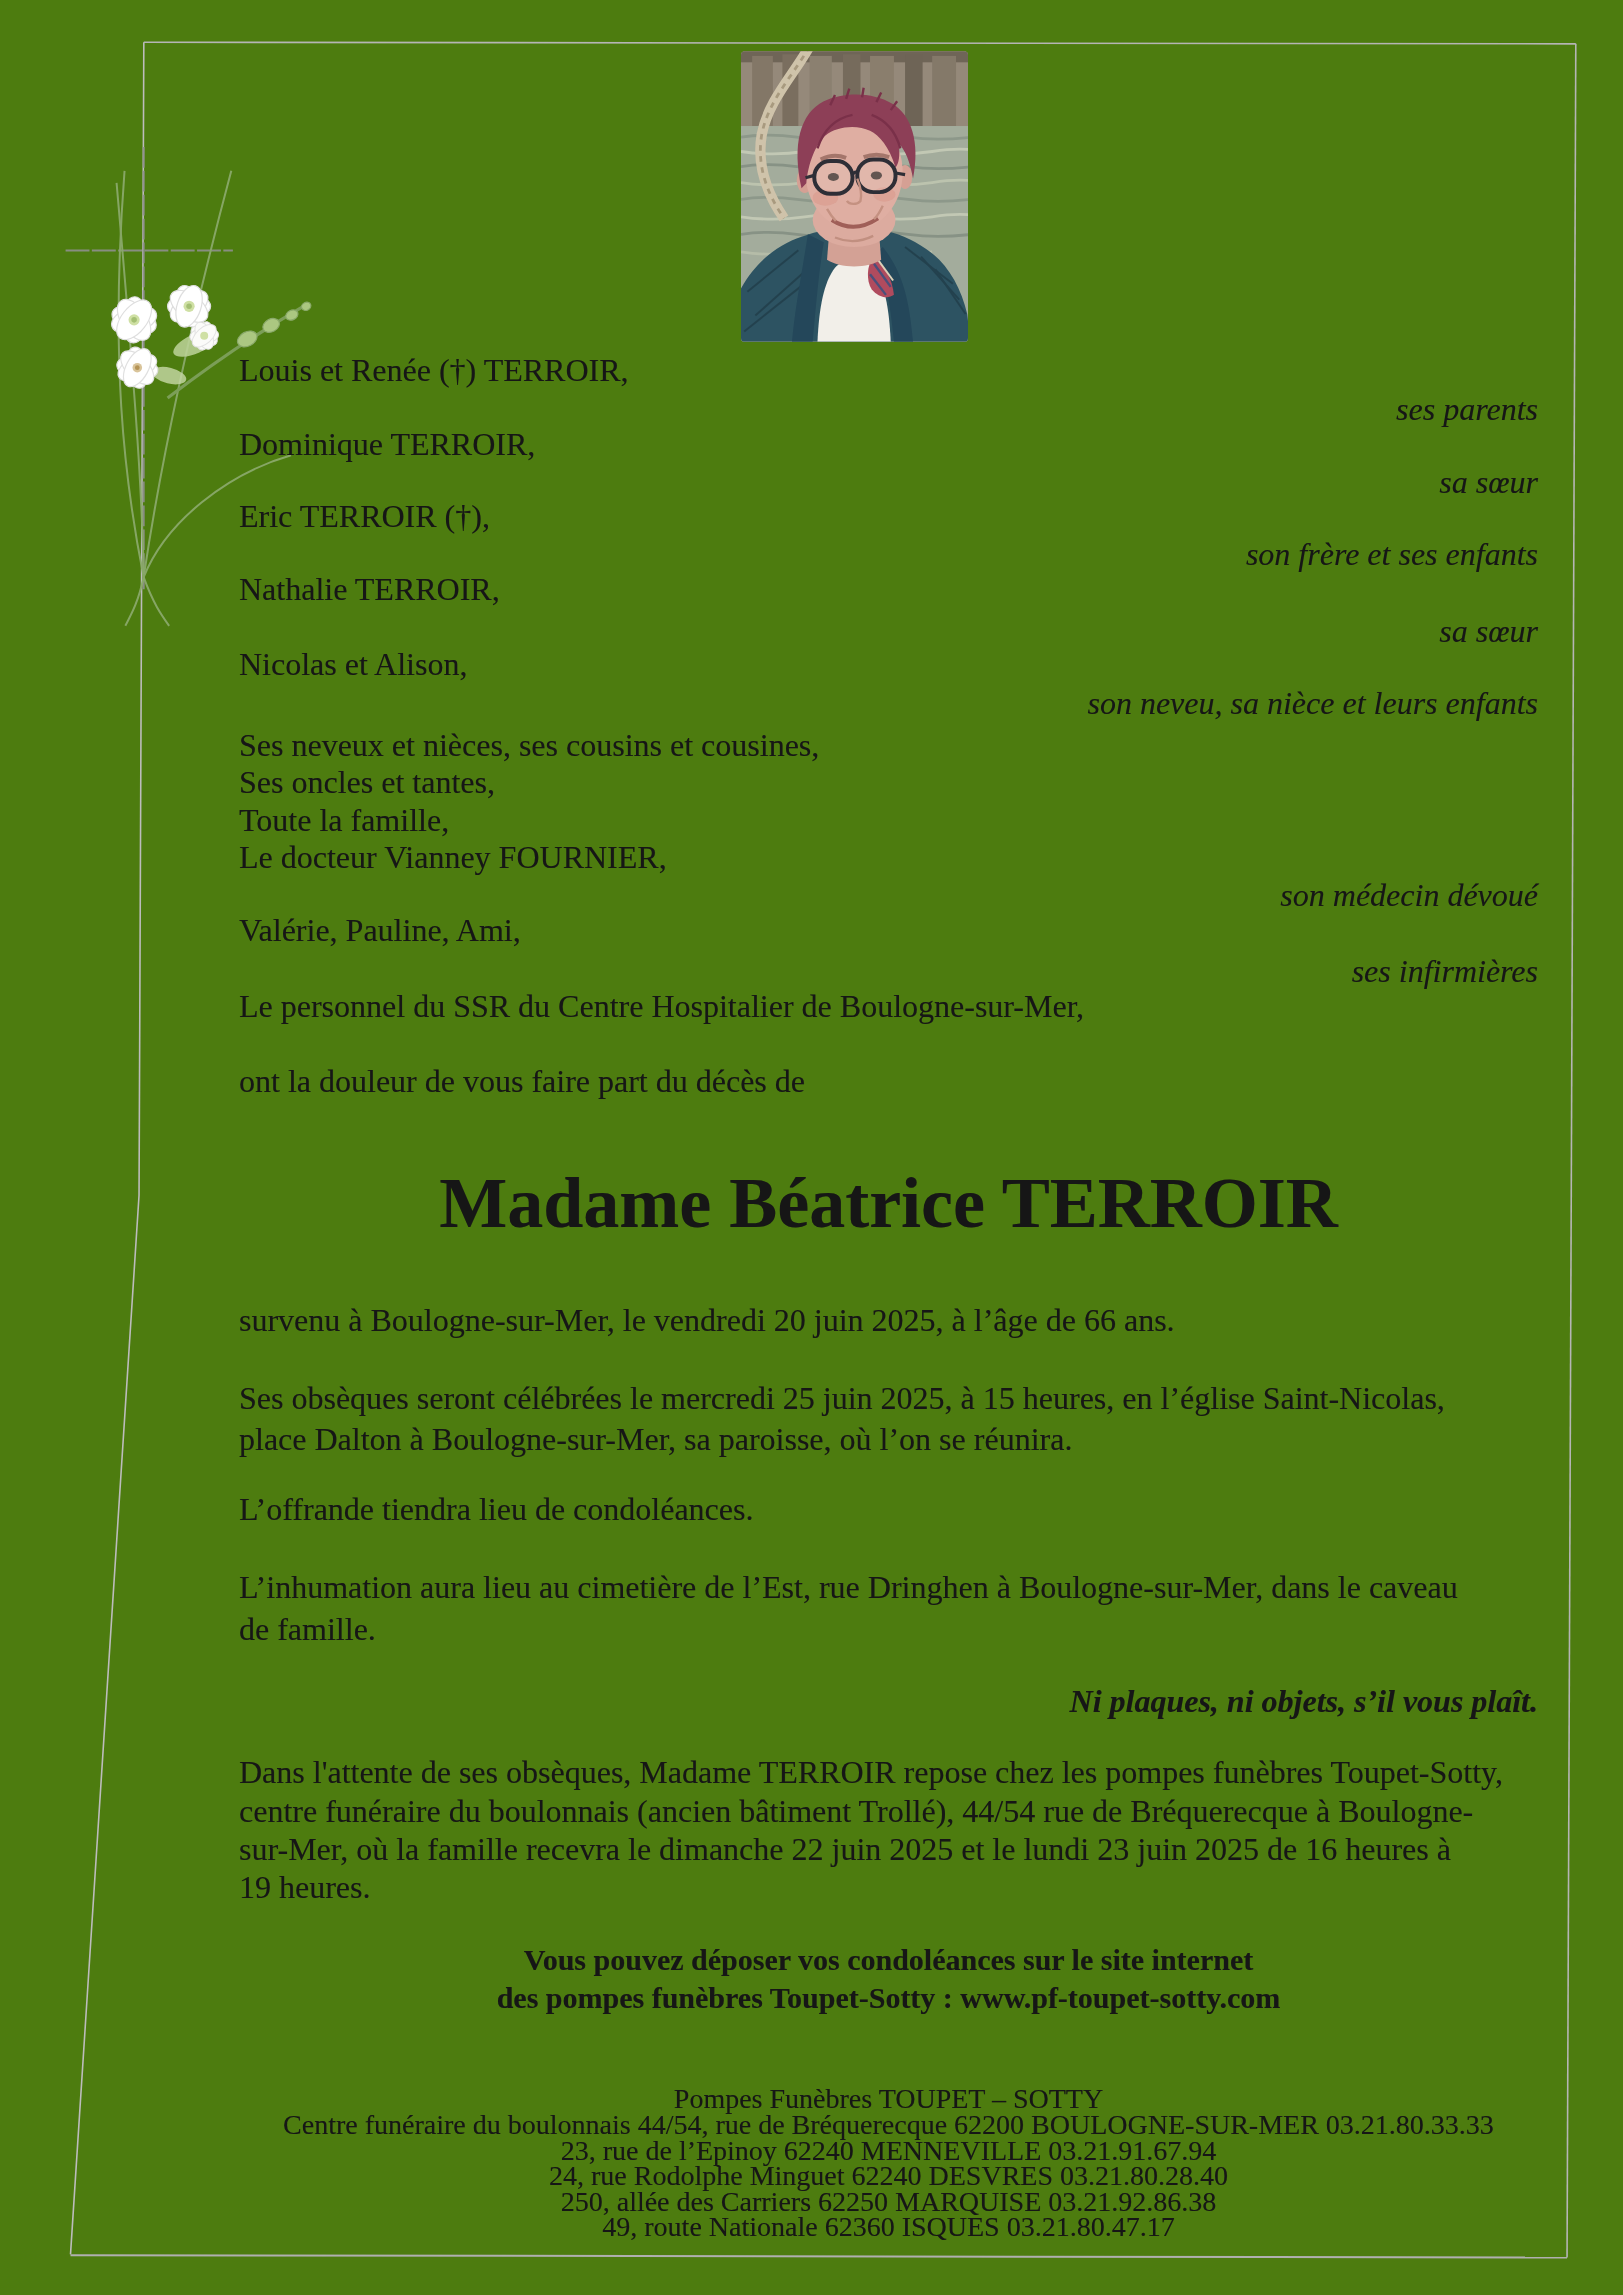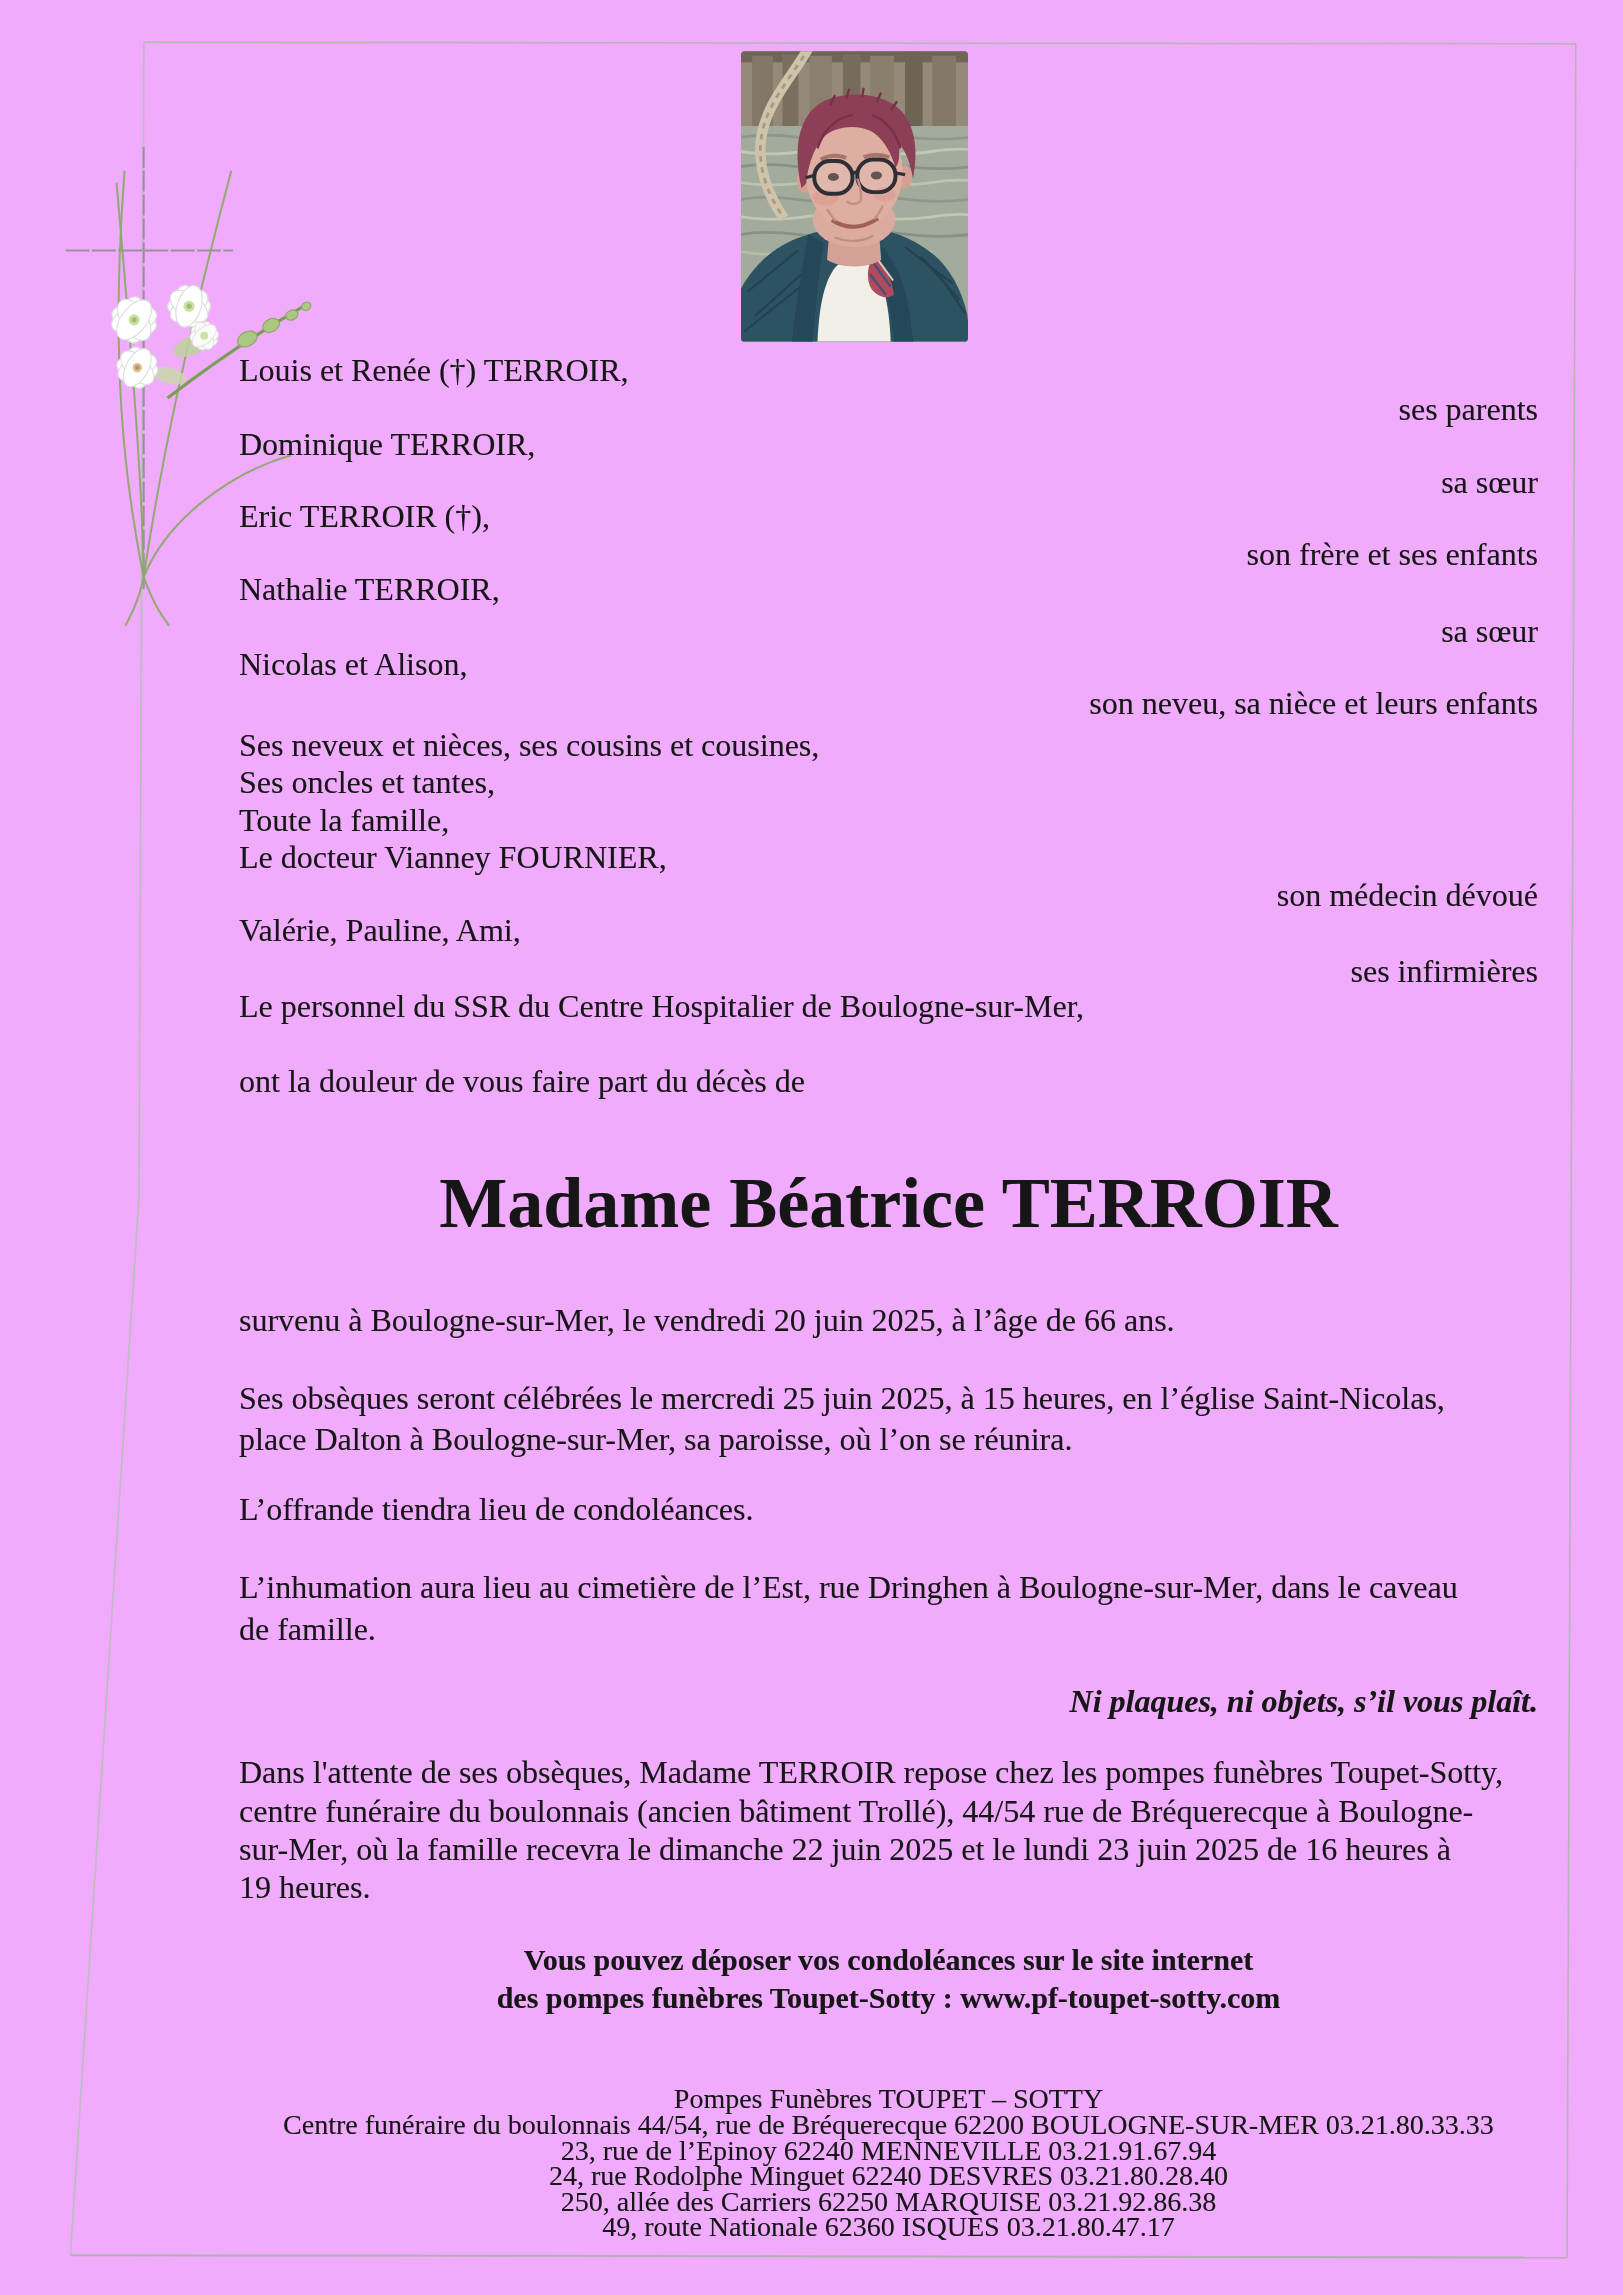--- a/index.html
+++ b/index.html
@@ -1,32 +1,32 @@
 <!DOCTYPE html>
 <html lang="fr" style="font-size:12.8px"><head>
 <meta charset="utf-8">
 <style>
   html,body{margin:0;padding:0;background:#ffffff;}
   .page{
     position:relative;
     width:1624px;height:2295px;
-    background:#f0abfc;
+    background:#4d7c0f;
     font-family:"Liberation Serif","DejaVu Serif",serif;
     color:#161616;
     overflow:hidden;
     text-shadow:0.2px 0.2px 0.6px rgba(25,25,25,0.35);
   }
   .frame-svg{position:absolute;left:0;top:0;}
   .deco{position:absolute;left:48px;top:135px;width:271px;height:494px;}
   .photo{position:absolute;left:741px;top:51px;width:227px;height:292px;}
   .t{
     position:absolute;left:239px;width:1299px;
     font-size:32px;line-height:37px;white-space:nowrap;
   }
-  .right{text-align:right;}
+  .right{text-align:right;font-style:italic;}
   .center{text-align:center;}
   .bold{font-weight:bold;}
   .bi{font-weight:bold;font-style:italic;}
   .title{
     position:absolute;left:191px;width:1395px;text-align:center;
     font-size:72px;line-height:61px;font-weight:bold;white-space:nowrap;
   }
   .cond{font-size:30px;}
   .footer-line{
     position:absolute;left:239px;width:1299px;text-align:center;

